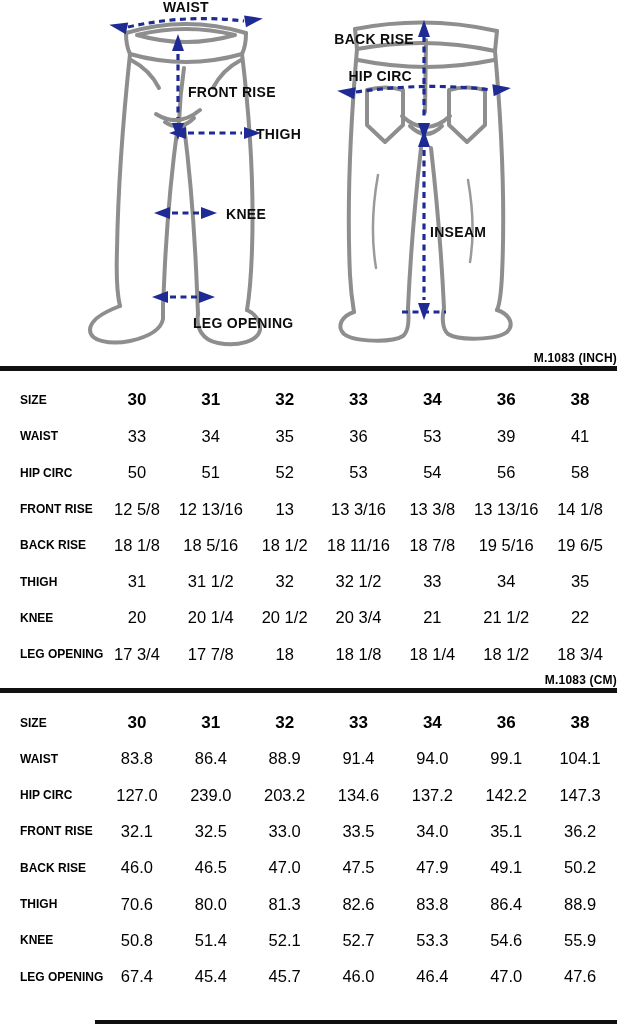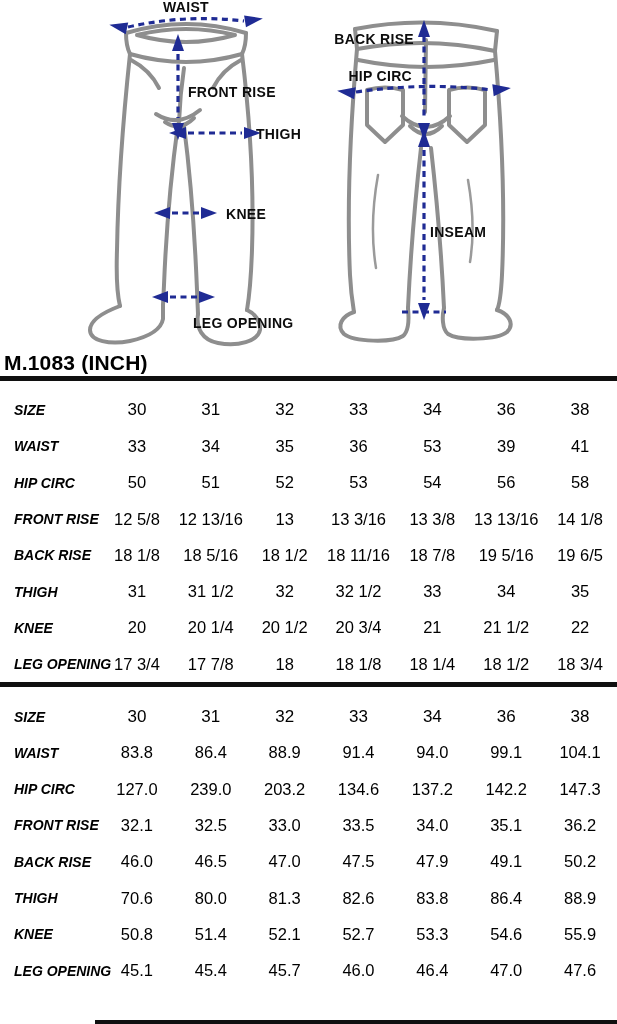--- a/index.html
+++ b/index.html
@@ -8,32 +8,32 @@
     font-family:"Liberation Sans", sans-serif;color:#000;overflow:hidden;
   }
   .diagram-wrap{width:617px;height:350px;}
   svg text{
     font-family:"Liberation Sans", sans-serif;
     font-weight:bold;font-size:14px;fill:#0c0c0c;letter-spacing:.3px;
   }
   .section{width:617px;}
   .section-title{
     margin:0;padding:1px 0 1px 4px;
-    font-size:21px;font-weight:bold;letter-spacing:.2px;
+    font-size:12px;font-weight:bold;letter-spacing:.2px;text-align:right;
   }
   .rule{height:5px;background:#101010;}
   .meas-table{padding-top:11px;}
   .trow{
     display:grid;
     grid-template-columns:100px repeat(7,1fr);
     align-items:center;height:36.3px;
   }
-  .tlabel{font-size:14px;font-weight:bold;padding-left:14px;white-space:nowrap;font-style:italic;}
+  .tlabel{font-size:12px;font-weight:bold;padding-left:20px;white-space:nowrap;}
   .tcell{text-align:center;font-size:16.5px;white-space:nowrap;}
-  .thead .tcell{font-weight:normal;font-size:17px;}
+  .thead .tcell{font-weight:bold;font-size:17px;}
   .bottom-rule{
     position:absolute;bottom:0;left:95px;right:0;height:4px;background:#101010;
   }
   .gray{stroke:#8e8e8e;stroke-width:4;fill:none;stroke-linecap:round;stroke-linejoin:round;}
   .gray-thin{stroke:#9a9a9a;stroke-width:2.5;fill:none;stroke-linecap:round;}
   .arrow{stroke:#1f2b94;stroke-width:3.2;fill:none;stroke-dasharray:6 4.5;}
   .head{fill:#1f2b94;stroke:none;}
 </style>
 </head>
 <body>
@@ -220,20 +220,21 @@
         <div class="tcell">18</div>
         <div class="tcell">18 1/8</div>
         <div class="tcell">18 1/4</div>
         <div class="tcell">18 1/2</div>
         <div class="tcell">18 3/4</div>
       </div>
     </div>
 </div>
 
 <div class="section">
+  <h2 class="section-title">M.1083 (CM)</h2>
   <div class="rule"></div>
   <div class="meas-table" id="table-1">
       <div class="trow thead">
         <div class="tlabel">SIZE</div>
         <div class="tcell">30</div>
         <div class="tcell">31</div>
         <div class="tcell">32</div>
         <div class="tcell">33</div>
         <div class="tcell">34</div>
         <div class="tcell">36</div>
@@ -294,21 +295,21 @@
         <div class="tcell">50.8</div>
         <div class="tcell">51.4</div>
         <div class="tcell">52.1</div>
         <div class="tcell">52.7</div>
         <div class="tcell">53.3</div>
         <div class="tcell">54.6</div>
         <div class="tcell">55.9</div>
       </div>
       <div class="trow">
         <div class="tlabel">LEG OPENING</div>
-        <div class="tcell">45.1</div>
+        <div class="tcell">67.4</div>
         <div class="tcell">45.4</div>
         <div class="tcell">45.7</div>
         <div class="tcell">46.0</div>
         <div class="tcell">46.4</div>
         <div class="tcell">47.0</div>
         <div class="tcell">47.6</div>
       </div>
     </div>
 </div>
 

